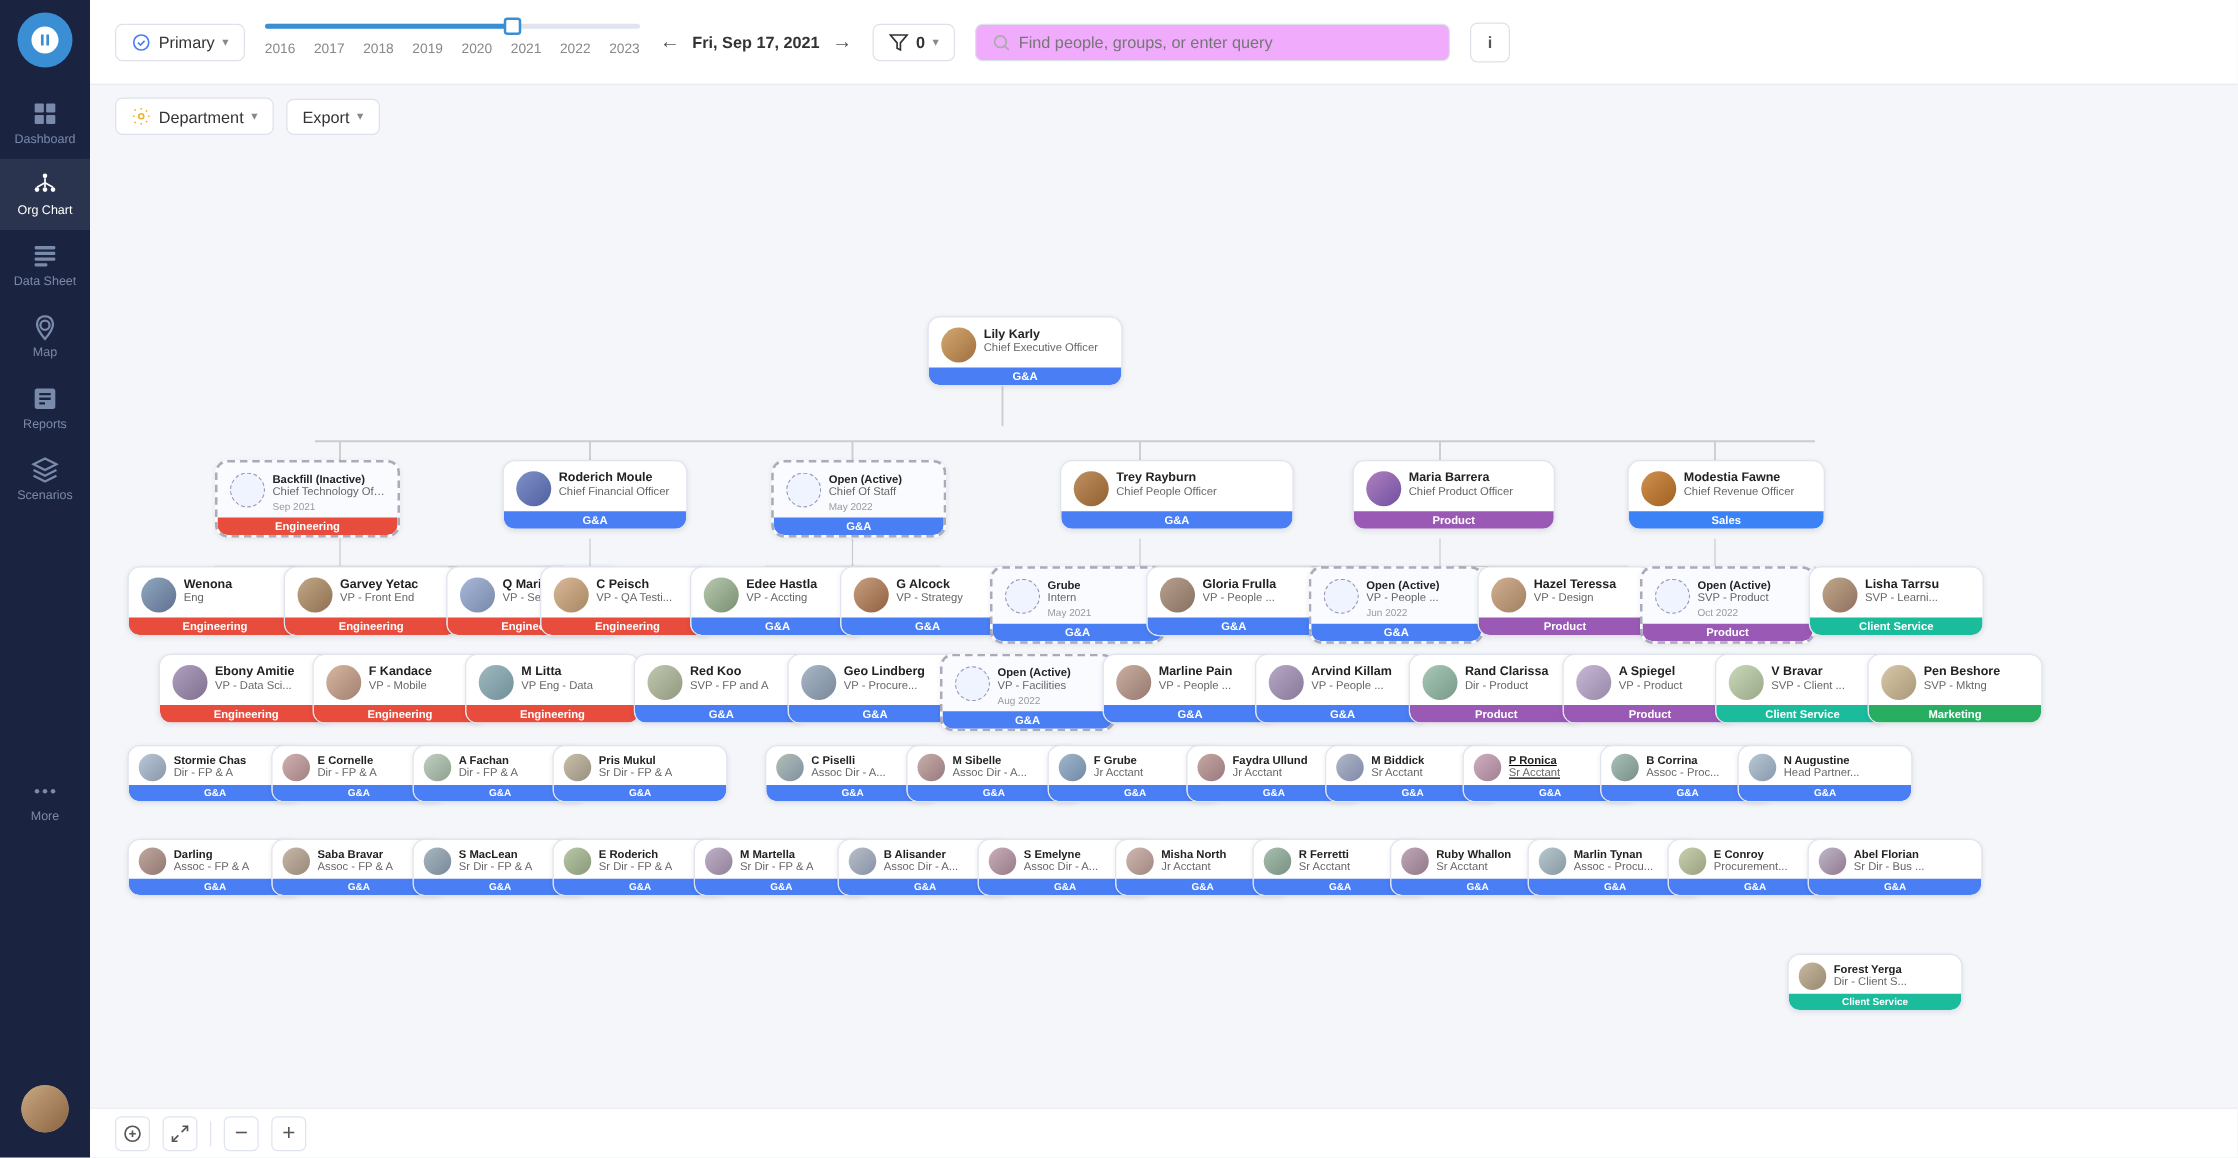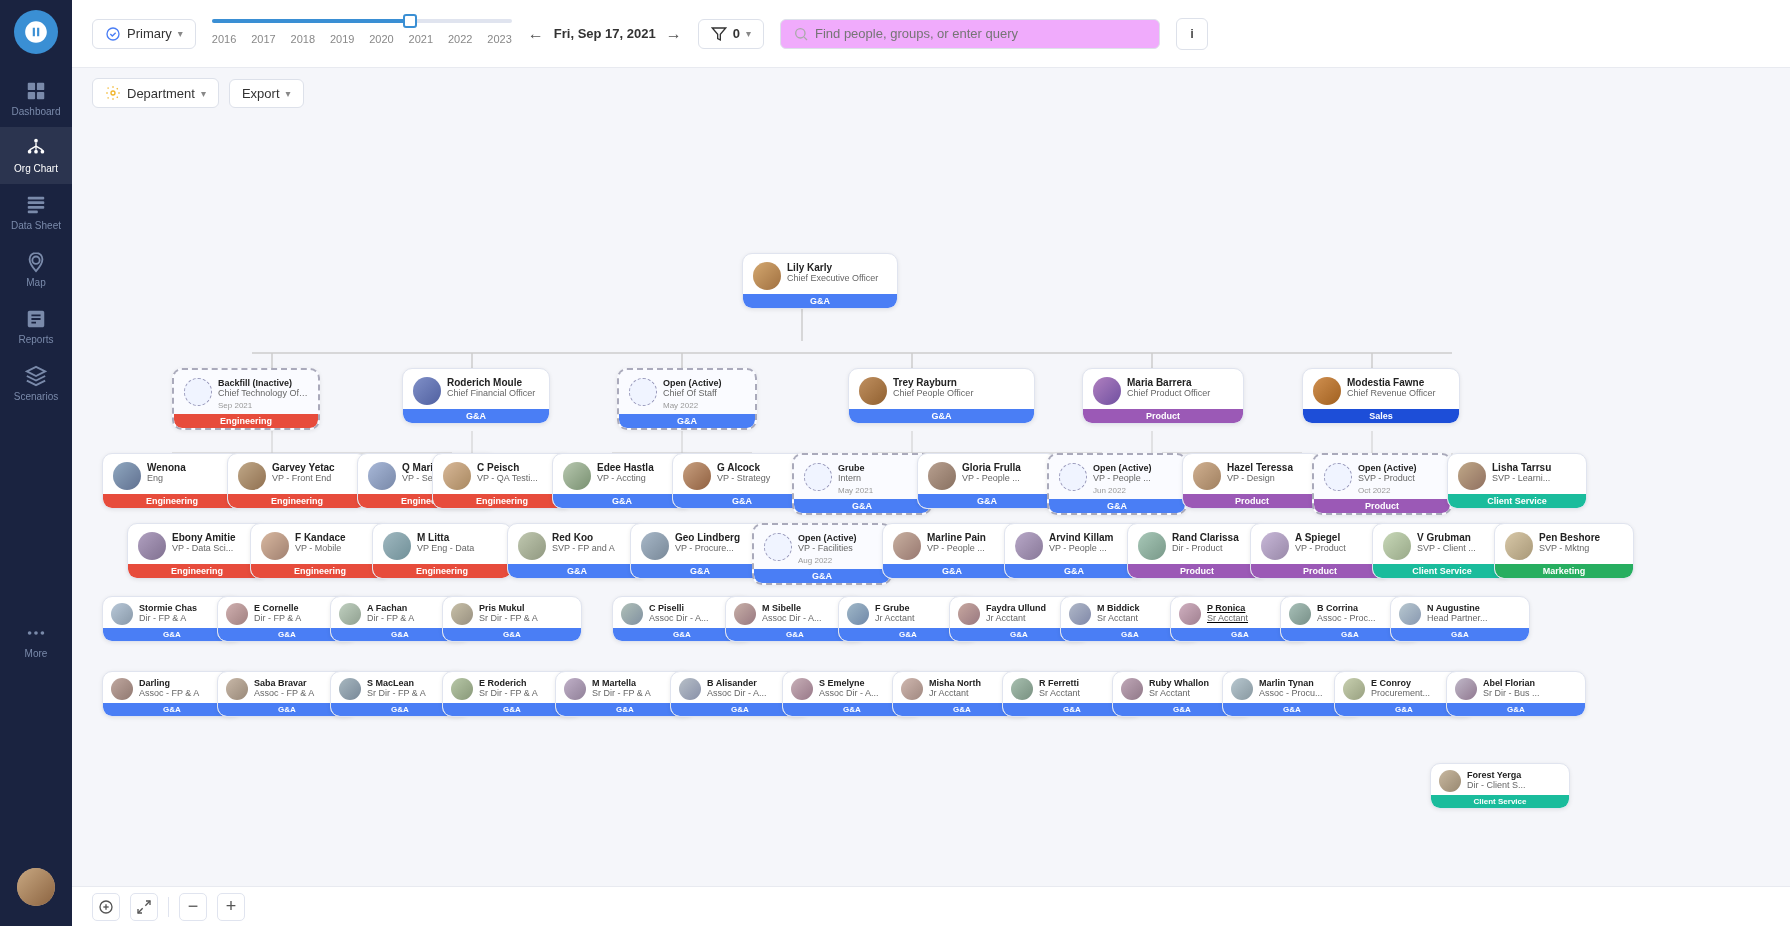--- a/index.html
+++ b/index.html
@@ -155,21 +155,21 @@
     .card-info { flex: 1; min-width: 0; }
     .card-name { font-weight: 600; font-size: 10px; color: #222; white-space: nowrap; overflow: hidden; text-overflow: ellipsis; }
     .card-title { font-size: 9px; color: #666; white-space: nowrap; overflow: hidden; text-overflow: ellipsis; line-height: 1.3; }
     .card-date { font-size: 8px; color: #999; margin-top: 1px; }
     .card-tag {
       text-align: center; font-size: 9px; font-weight: 600;
       padding: 2px 0; color: #fff; border-radius: 0 0 8px 8px;
     }
     .tag-blue { background: #4a7ef5; }
     .tag-purple { background: #9b59b6; }
-    .tag-orange { background: #1d4ed8; }
+    .tag-orange { background: #3b82f6; }
     .tag-red { background: #e74c3c; }
     .tag-green { background: #27ae60; }
     .tag-teal { background: #1abc9c; }
 
     
     #connectors {
       position: absolute; top: 0; left: 0; width: 1800px; height: 900px;
       pointer-events: none;
     }
 
@@ -709,21 +709,21 @@
             <div class="card-title">VP - Product</div>
           </div>
         </div>
         <div class="card-tag tag-purple">Product</div>
       </div>
 
       <div class="org-card" style="left:1300px;top:400px;width:118px;">
         <div class="card-body">
           <div class="card-avatar" style="background:linear-gradient(135deg,#c8d8b8,#98a888);"></div>
           <div class="card-info">
-            <div class="card-name">V Grubman</div>
+            <div class="card-name">V Bravar</div>
             <div class="card-title">SVP - Client ...</div>
           </div>
         </div>
         <div class="card-tag tag-teal">Client Service</div>
       </div>
 
       <div class="org-card" style="left:1422px;top:400px;width:120px;">
         <div class="card-body">
           <div class="card-avatar" style="background:linear-gradient(135deg,#d8c8a8,#a89878);"></div>
           <div class="card-info">

